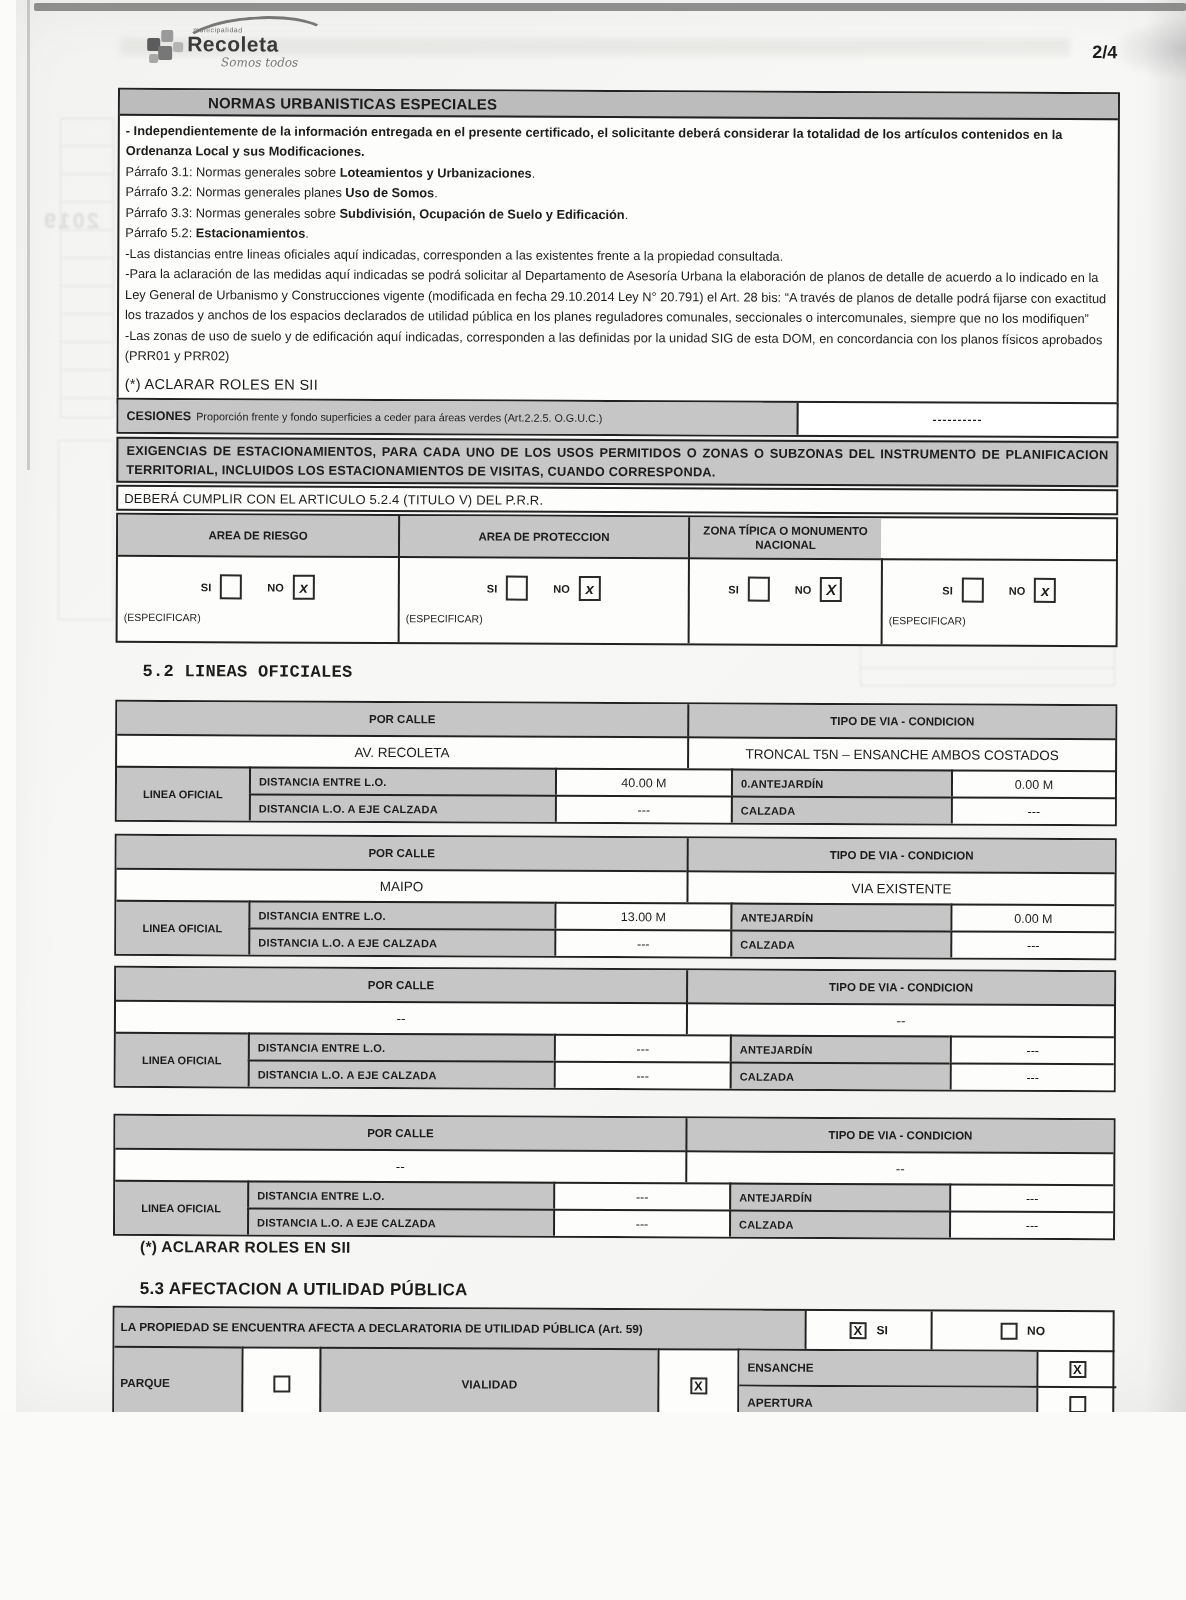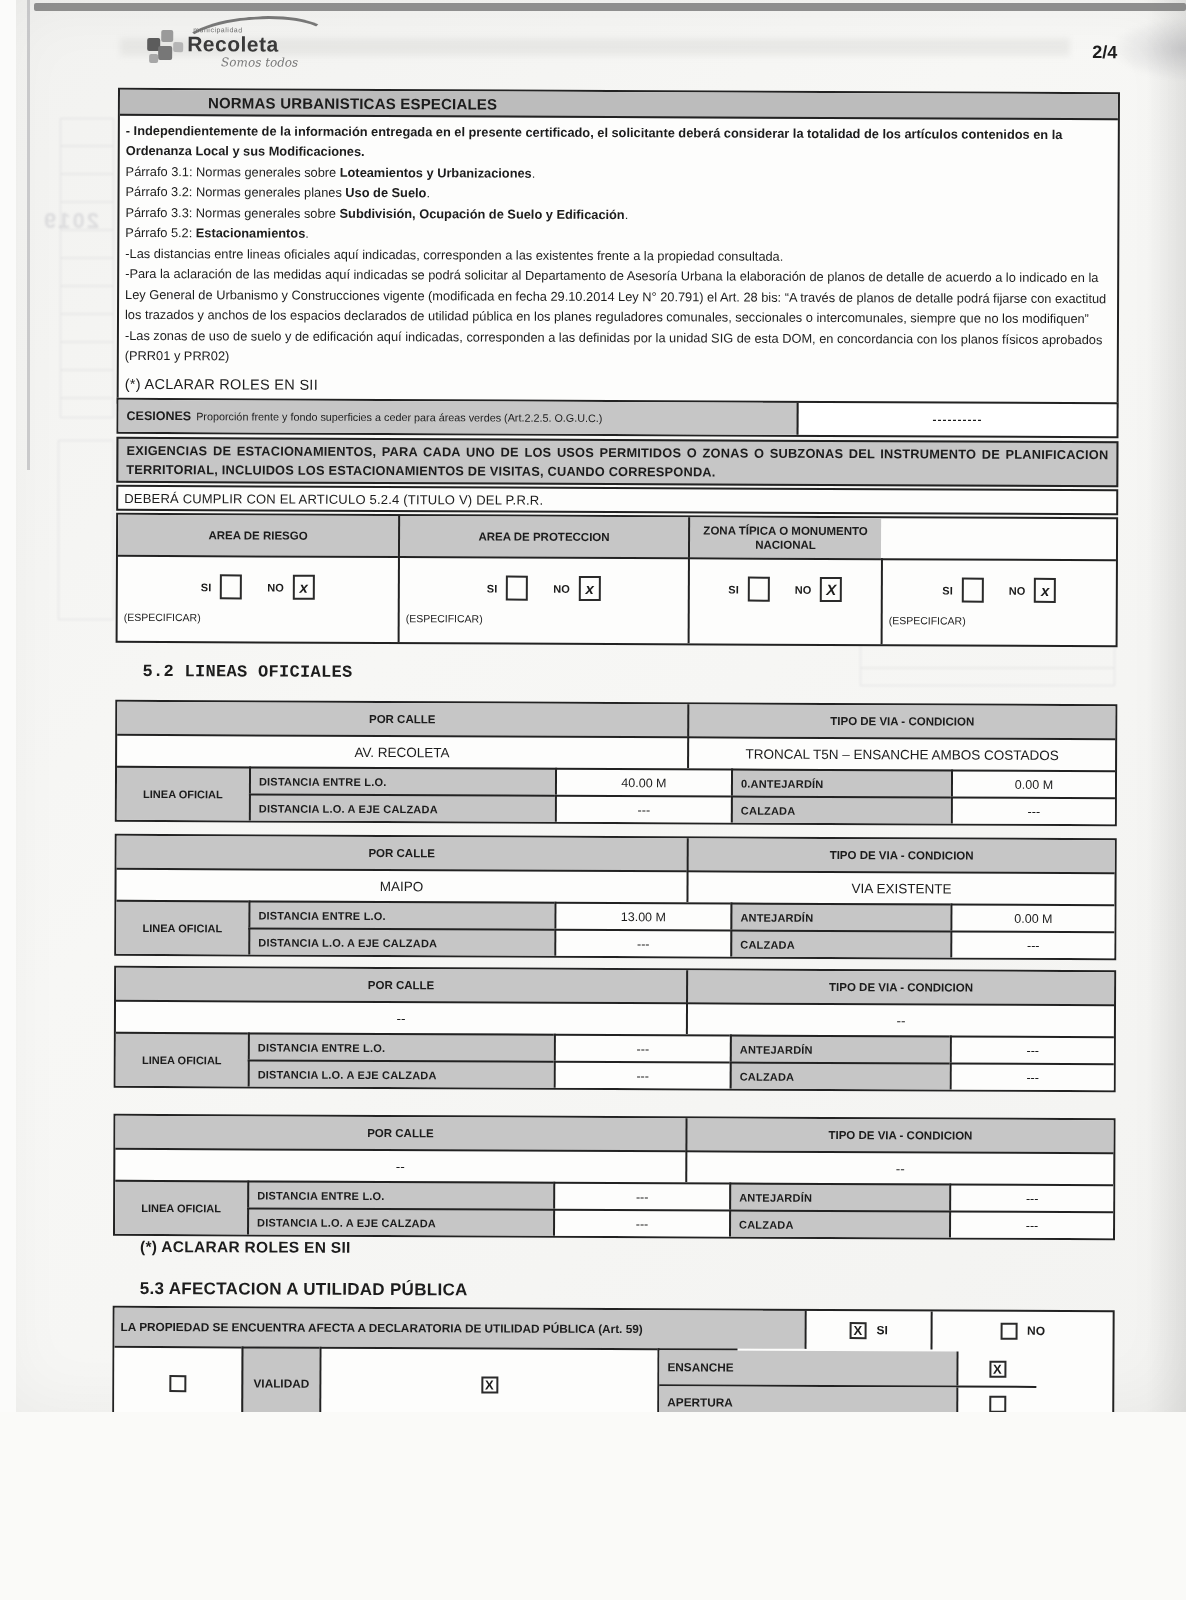--- a/index.html
+++ b/index.html
@@ -174,21 +174,21 @@
     <section class="bx-col box-normas">
       <div class="normas-bar">
         <span class="normas-title">NORMAS URBANISTICAS ESPECIALES</span>
       </div>
       <div class="paras">
 
           <div class="para"><span class="seg"></span><span class="seg b">- Independientemente de la información entregada en el presente certificado, el solicitante deberá considerar la totalidad de los artículos contenidos en la Ordenanza Local y sus Modificaciones.</span><span class="seg"></span></div>
 
           <div class="para"><span class="seg">Párrafo 3.1: Normas generales sobre </span><span class="seg b">Loteamientos y Urbanizaciones</span><span class="seg">.</span></div>
 
-          <div class="para"><span class="seg">Párrafo 3.2: Normas generales planes </span><span class="seg b">Uso de Suelo</span><span class="seg">.</span></div>
+          <div class="para"><span class="seg">Párrafo 3.2: Normas generales planes </span><span class="seg b">Uso de Somos</span><span class="seg">.</span></div>
 
           <div class="para"><span class="seg">Párrafo 3.3: Normas generales sobre </span><span class="seg b">Subdivisión, Ocupación de Suelo y Edificación</span><span class="seg">.</span></div>
 
           <div class="para"><span class="seg">Párrafo 5.2: </span><span class="seg b">Estacionamientos</span><span class="seg">.</span></div>
 
           <div class="para"><span class="seg">-Las distancias entre lineas oficiales aquí indicadas, corresponden a las existentes frente a la propiedad consultada.</span><span class="seg b"></span><span class="seg"></span></div>
 
           <div class="para"><span class="seg">-Para la aclaración de las medidas aquí indicadas se podrá solicitar al Departamento de Asesoría Urbana la elaboración de planos de detalle de acuerdo a lo indicado en la Ley General de Urbanismo y Construcciones vigente (modificada en fecha 29.10.2014 Ley N° 20.791) el Art. 28 bis: “A través de planos de detalle podrá fijarse con exactitud los trazados y anchos de los espacios declarados de utilidad pública en los planes reguladores comunales, seccionales o intercomunales, siempre que no los modifiquen”</span><span class="seg b"></span><span class="seg"></span></div>
 
           <div class="para"><span class="seg">-Las zonas de uso de suelo y de edificación aquí indicadas, corresponden a las definidas por la unidad SIG de esta DOM, en concordancia con los planos físicos aprobados (PRR01 y PRR02)</span><span class="seg b"></span><span class="seg"></span></div>
@@ -370,20 +370,21 @@
         <div class="achk">
           <span class="bx bx-sm">X</span>
           <span class="lbl">SI</span>
         </div>
         <div class="achk">
           <span class="bx bx-sm"></span>
           <span class="lbl">NO</span>
         </div>
       </div>
       <div class="arow2">
+        <div class="a-lab">PARQUE</div>
         <div class="a-box">
           <span class="bx bx-sm"></span>
         </div>
         <div class="a-lab ctr">VIALIDAD</div>
         <div class="a-box">
           <span class="bx bx-sm">X</span>
         </div>
         <div class="a-right">
           <div class="asub">
             <div>ENSANCHE</div>

